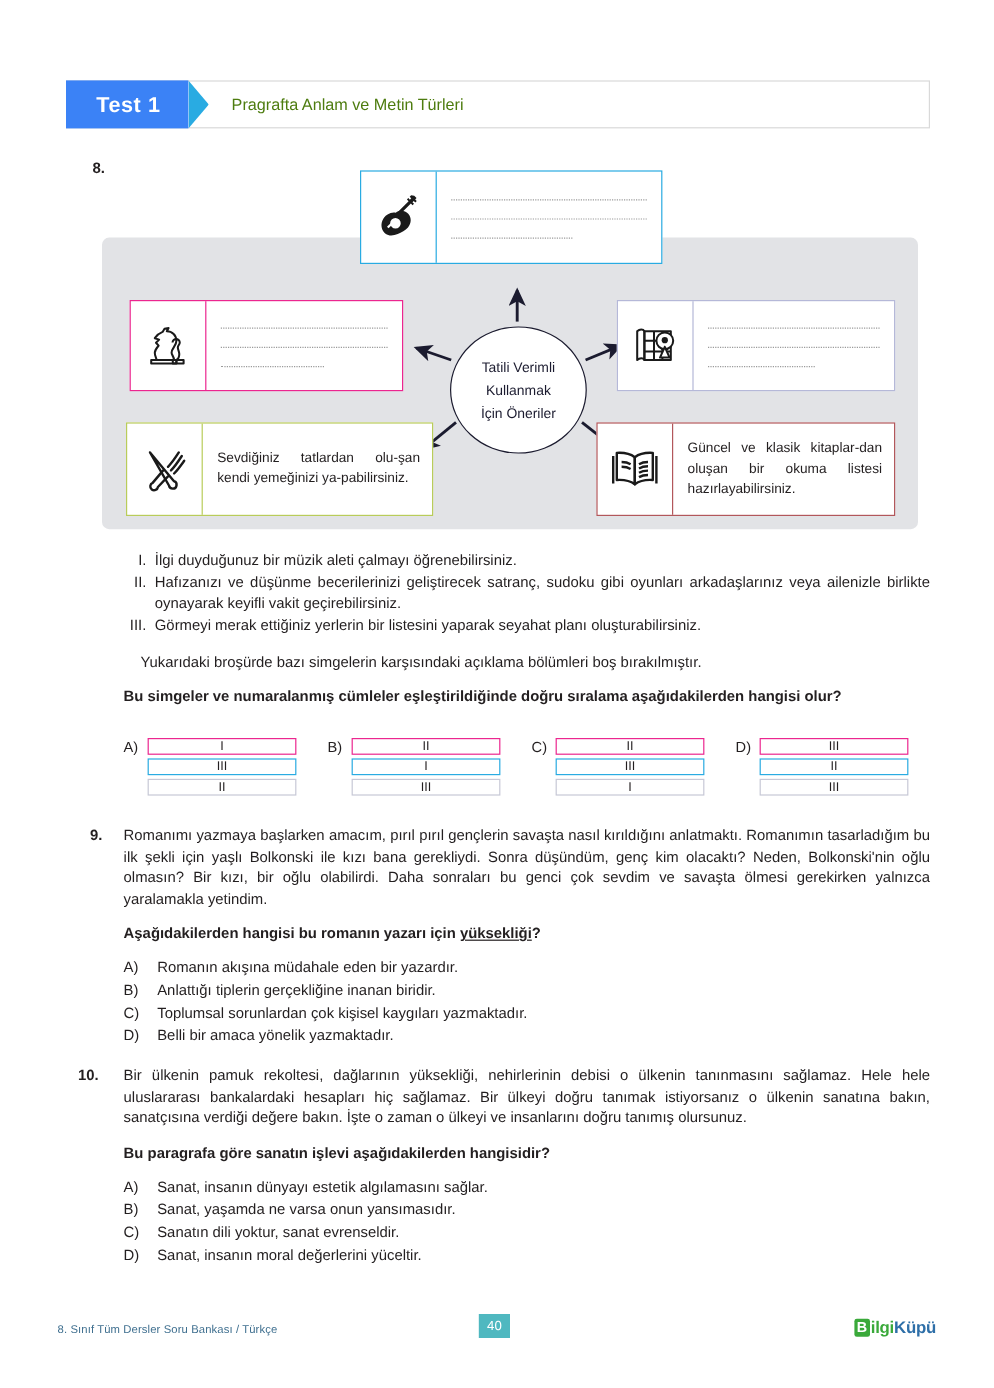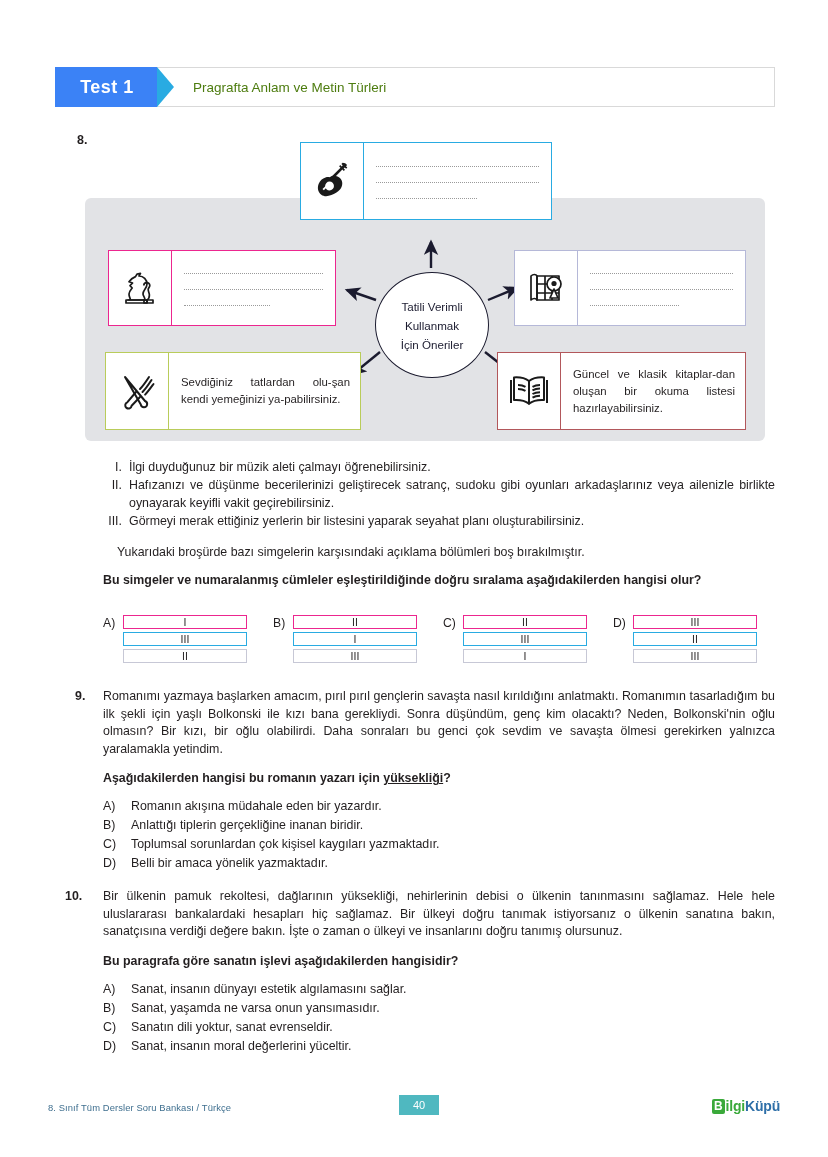--- a/index.html
+++ b/index.html
@@ -308,21 +308,21 @@
     left: 48px;
     top: 1102px;
     font-size: 9.4px;
     color: #3f6f8f;
     letter-spacing: .1px;
   }
   .page-badge {
     position: absolute;
     left: 399px;
     top: 1095px;
-    width: 40px;
+    width: 26px;
     height: 20px;
     background: #4fb8c0;
     color: #ffffff;
     font-size: 11px;
     display: flex;
     align-items: center;
     justify-content: center;
   }
   .logo {
     position: absolute;

